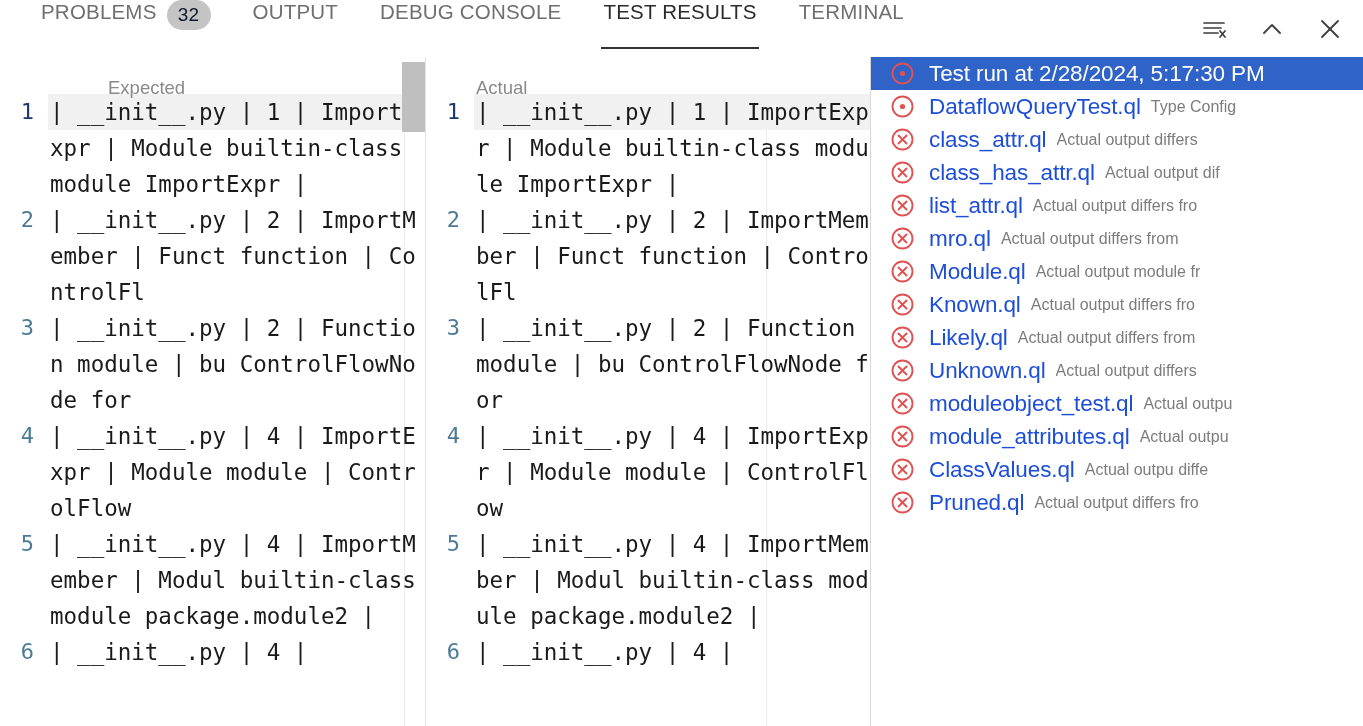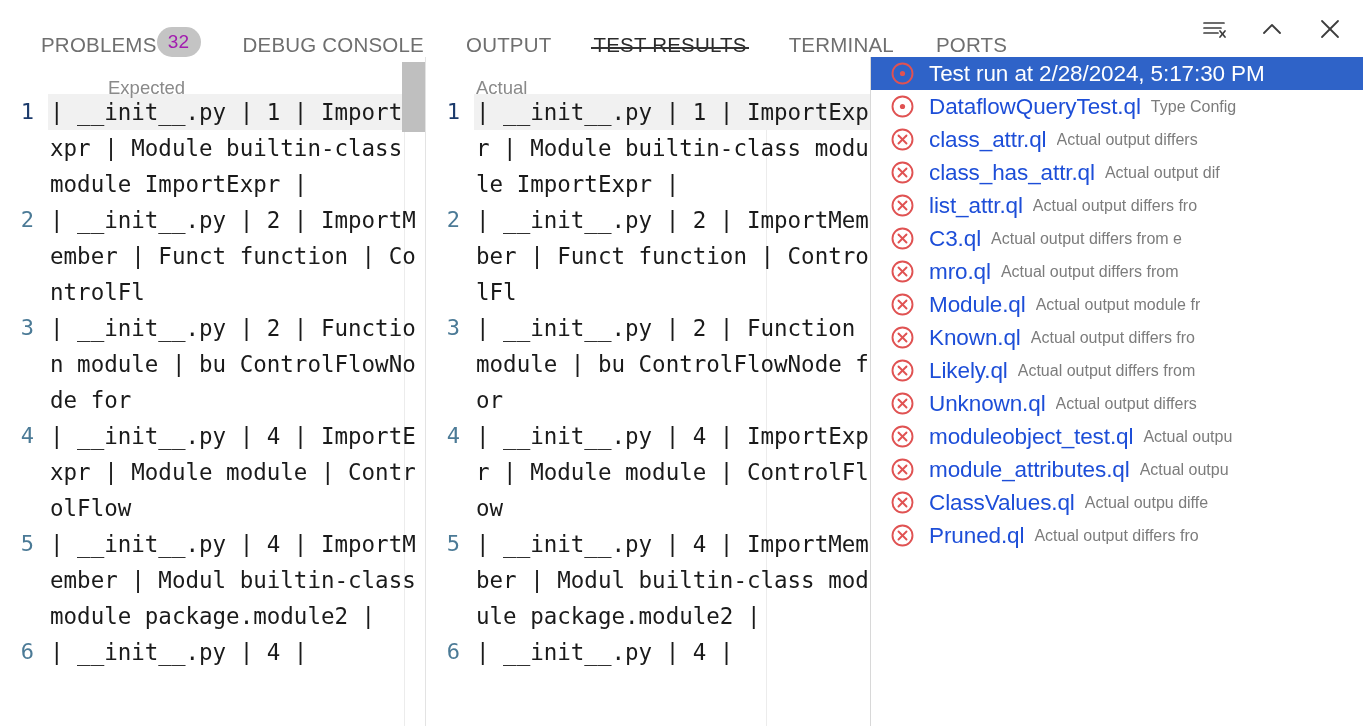--- a/index.html
+++ b/index.html
@@ -16,21 +16,22 @@
     height: 57px;
     display: flex;
     align-items: center;
     background: #ffffff;
     padding-left: 20px;
   }
   .tabs { display: flex; align-items: center; gap: 0; }
   .tab {
     position: relative;
     display: flex;
-    align-items: flex-end;
+    align-items: flex-start;
+    gap: 10px;
     padding: 0 21px;
     height: 57px;
     font-size: 20.5px;
     letter-spacing: 0.2px;
     color: #6f6f6f;
     white-space: nowrap;
     cursor: pointer;
   }
   .tab.active { color: #2b2b2b; }
   .tab.active::after {
@@ -43,21 +44,21 @@
   }
   .tab .badge {
     display: inline-flex;
     align-items: center;
     justify-content: center;
     min-width: 44px;
     height: 30px;
     padding: 0 8px;
     border-radius: 15px;
     background: #c4c4c4;
-    color: #a21caf;
+    color: #0f172a;
     font-size: 19px;
   }
 
   .panel-actions {
     position: absolute;
     right: 18px;
     top: 0;
     height: 57px;
     display: flex;
     align-items: center;
@@ -205,33 +206,30 @@
 </head>
 <body>
 
 <div class="panel-bar">
   <div class="tabs" id="tabs-host">
       <div class="tab">
         <span>PROBLEMS</span>
         <span class="badge">32</span>
       </div>
       <div class="tab">
+        <span>OUTPUT</span>
+      </div>
+      <div class="tab">
         <span>DEBUG CONSOLE</span>
-      </div>
-      <div class="tab">
-        <span>OUTPUT</span>
       </div>
       <div class="tab active">
         <span>TEST RESULTS</span>
       </div>
       <div class="tab">
         <span>TERMINAL</span>
-      </div>
-      <div class="tab">
-        <span>PORTS</span>
       </div>
     </div>
   <div class="panel-actions">
     <div class="act-btn" title="Clear">
       <svg width="26" height="26" viewBox="0 0 26 26" fill="none" stroke="#3d3d3d" stroke-width="1.7" stroke-linecap="round">
         <line x1="3" y1="7" x2="23" y2="7"></line>
         <line x1="3" y1="12" x2="20" y2="12"></line>
         <line x1="3" y1="17" x2="17" y2="17"></line>
         <line x1="19" y1="15" x2="24" y2="21"></line>
         <line x1="24" y1="15" x2="19" y2="21"></line>
@@ -372,31 +370,20 @@
         <span class="tdesc">Actual output differs fro</span>
       </div>
       <div class="test-row child">
         <span class="ticon">
           <svg width="27" height="27" viewBox="0 0 27 27" fill="none">
             <circle cx="13.5" cy="13.5" r="10" stroke="#e05252" stroke-width="1.9"></circle>
             <line x1="9.5" y1="9.5" x2="17.5" y2="17.5" stroke="#e05252" stroke-width="1.9" stroke-linecap="round"></line>
             <line x1="17.5" y1="9.5" x2="9.5" y2="17.5" stroke="#e05252" stroke-width="1.9" stroke-linecap="round"></line>
           </svg>
         </span>
-        <span class="tlabel">C3.ql</span>
-        <span class="tdesc">Actual output differs from e</span>
-      </div>
-      <div class="test-row child">
-        <span class="ticon">
-          <svg width="27" height="27" viewBox="0 0 27 27" fill="none">
-            <circle cx="13.5" cy="13.5" r="10" stroke="#e05252" stroke-width="1.9"></circle>
-            <line x1="9.5" y1="9.5" x2="17.5" y2="17.5" stroke="#e05252" stroke-width="1.9" stroke-linecap="round"></line>
-            <line x1="17.5" y1="9.5" x2="9.5" y2="17.5" stroke="#e05252" stroke-width="1.9" stroke-linecap="round"></line>
-          </svg>
-        </span>
         <span class="tlabel">mro.ql</span>
         <span class="tdesc">Actual output differs from </span>
       </div>
       <div class="test-row child">
         <span class="ticon">
           <svg width="27" height="27" viewBox="0 0 27 27" fill="none">
             <circle cx="13.5" cy="13.5" r="10" stroke="#e05252" stroke-width="1.9"></circle>
             <line x1="9.5" y1="9.5" x2="17.5" y2="17.5" stroke="#e05252" stroke-width="1.9" stroke-linecap="round"></line>
             <line x1="17.5" y1="9.5" x2="9.5" y2="17.5" stroke="#e05252" stroke-width="1.9" stroke-linecap="round"></line>
           </svg>

